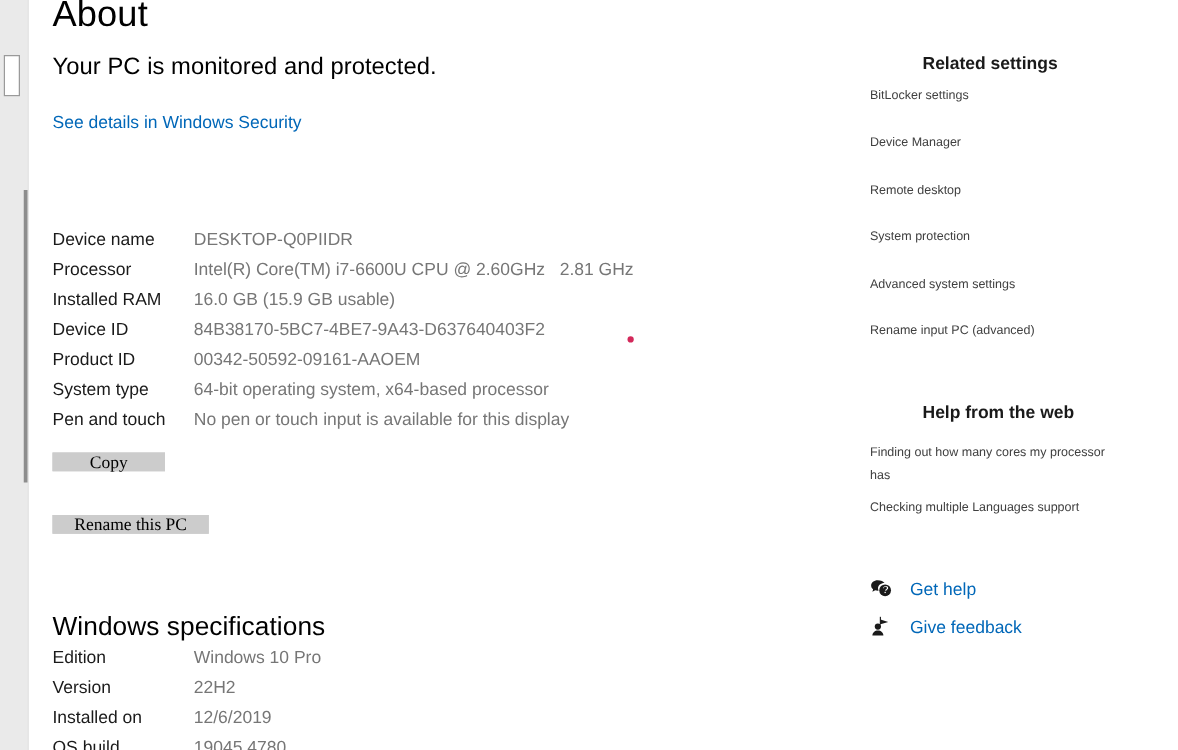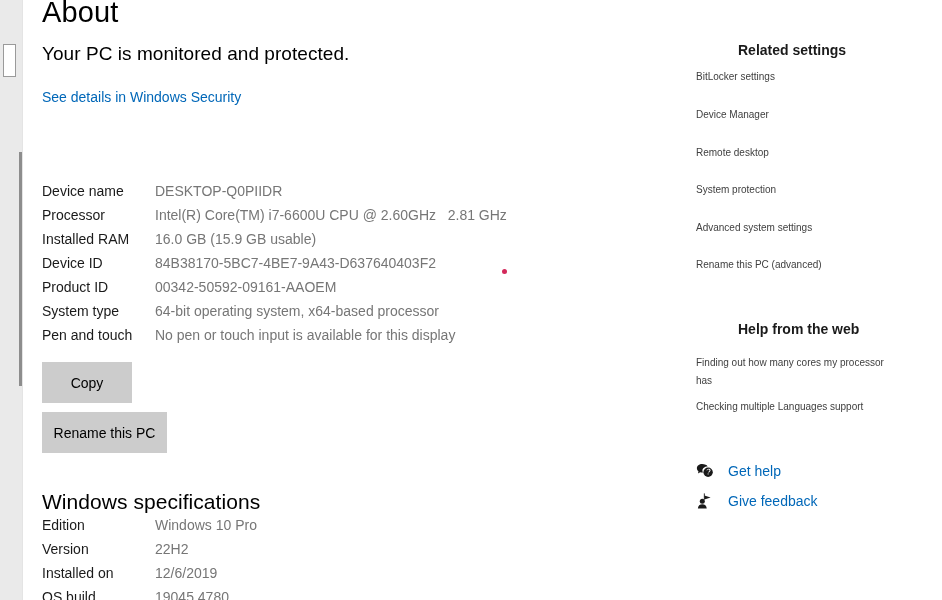--- a/index.html
+++ b/index.html
@@ -117,24 +117,24 @@
   .spec-table td.v {
     color: #767676;
   }
 
   .win-btn {
     position: absolute;
     left: 0;
     background: #cccccc;
     border: 1px solid #cccccc;
     color: #000000;
-    font-family: Liberation Sans, sans-serif;
+    font-family: Liberation Serif, serif;
     font-size: 14px;
     padding: 0;
-    height: 41px;
+    height: 15px;
     cursor: pointer;
     box-sizing: border-box;
   }
   #copy-button { top: 362px; width: 90px; }
   #rename-pc-button { top: 412px; width: 125px; text-align: center; }
 
   
   #sidebar {
     position: absolute;
     left: 696px; top: 0;
@@ -273,21 +273,21 @@
 
 <div id="sidebar">
 
   <div id="related-settings-heading" class="side-heading">Related settings</div>
 
   <a class="side-link" style="top:68px">BitLocker settings</a>
   <a class="side-link" style="top:106px">Device Manager</a>
   <a class="side-link" style="top:144px">Remote desktop</a>
   <a class="side-link" style="top:181px">System protection</a>
   <a class="side-link" style="top:219px">Advanced system settings</a>
-  <a class="side-link" style="top:256px">Rename this PC (advanced)</a>
+  <a class="side-link" style="top:256px">Rename input PC (advanced)</a>
 
   <div id="help-web-heading" class="side-heading">Help from the web</div>
 
   <a class="side-link" style="top:354px; width:200px">Finding out how many cores my processor has</a>
   <a class="side-link" style="top:398px; width:232px">Checking multiple Languages support</a>
 
   <div id="get-help-row" class="icon-link-row">
     <span class="glyph">
       <svg width="18" height="16" viewBox="0 0 18 16" xmlns="http://www.w3.org/2000/svg">
         <path d="M6.1 1.1C3.2 1.1 0.9 3 0.9 5.3c0 1.2 0.6 2.3 1.6 3.1L1.9 10.4l2.3-1.2c0.6 0.2 1.2 0.3 1.9 0.3 0.3 0 0.6 0 0.9-0.1C6.6 8.9 6.4 8.3 6.4 7.6 6.4 5.3 8.7 3.4 11.5 3.4c0 0 0 0 0.1 0C10.9 2 8.7 1.1 6.1 1.1z" fill="#1a1a1a"></path>

